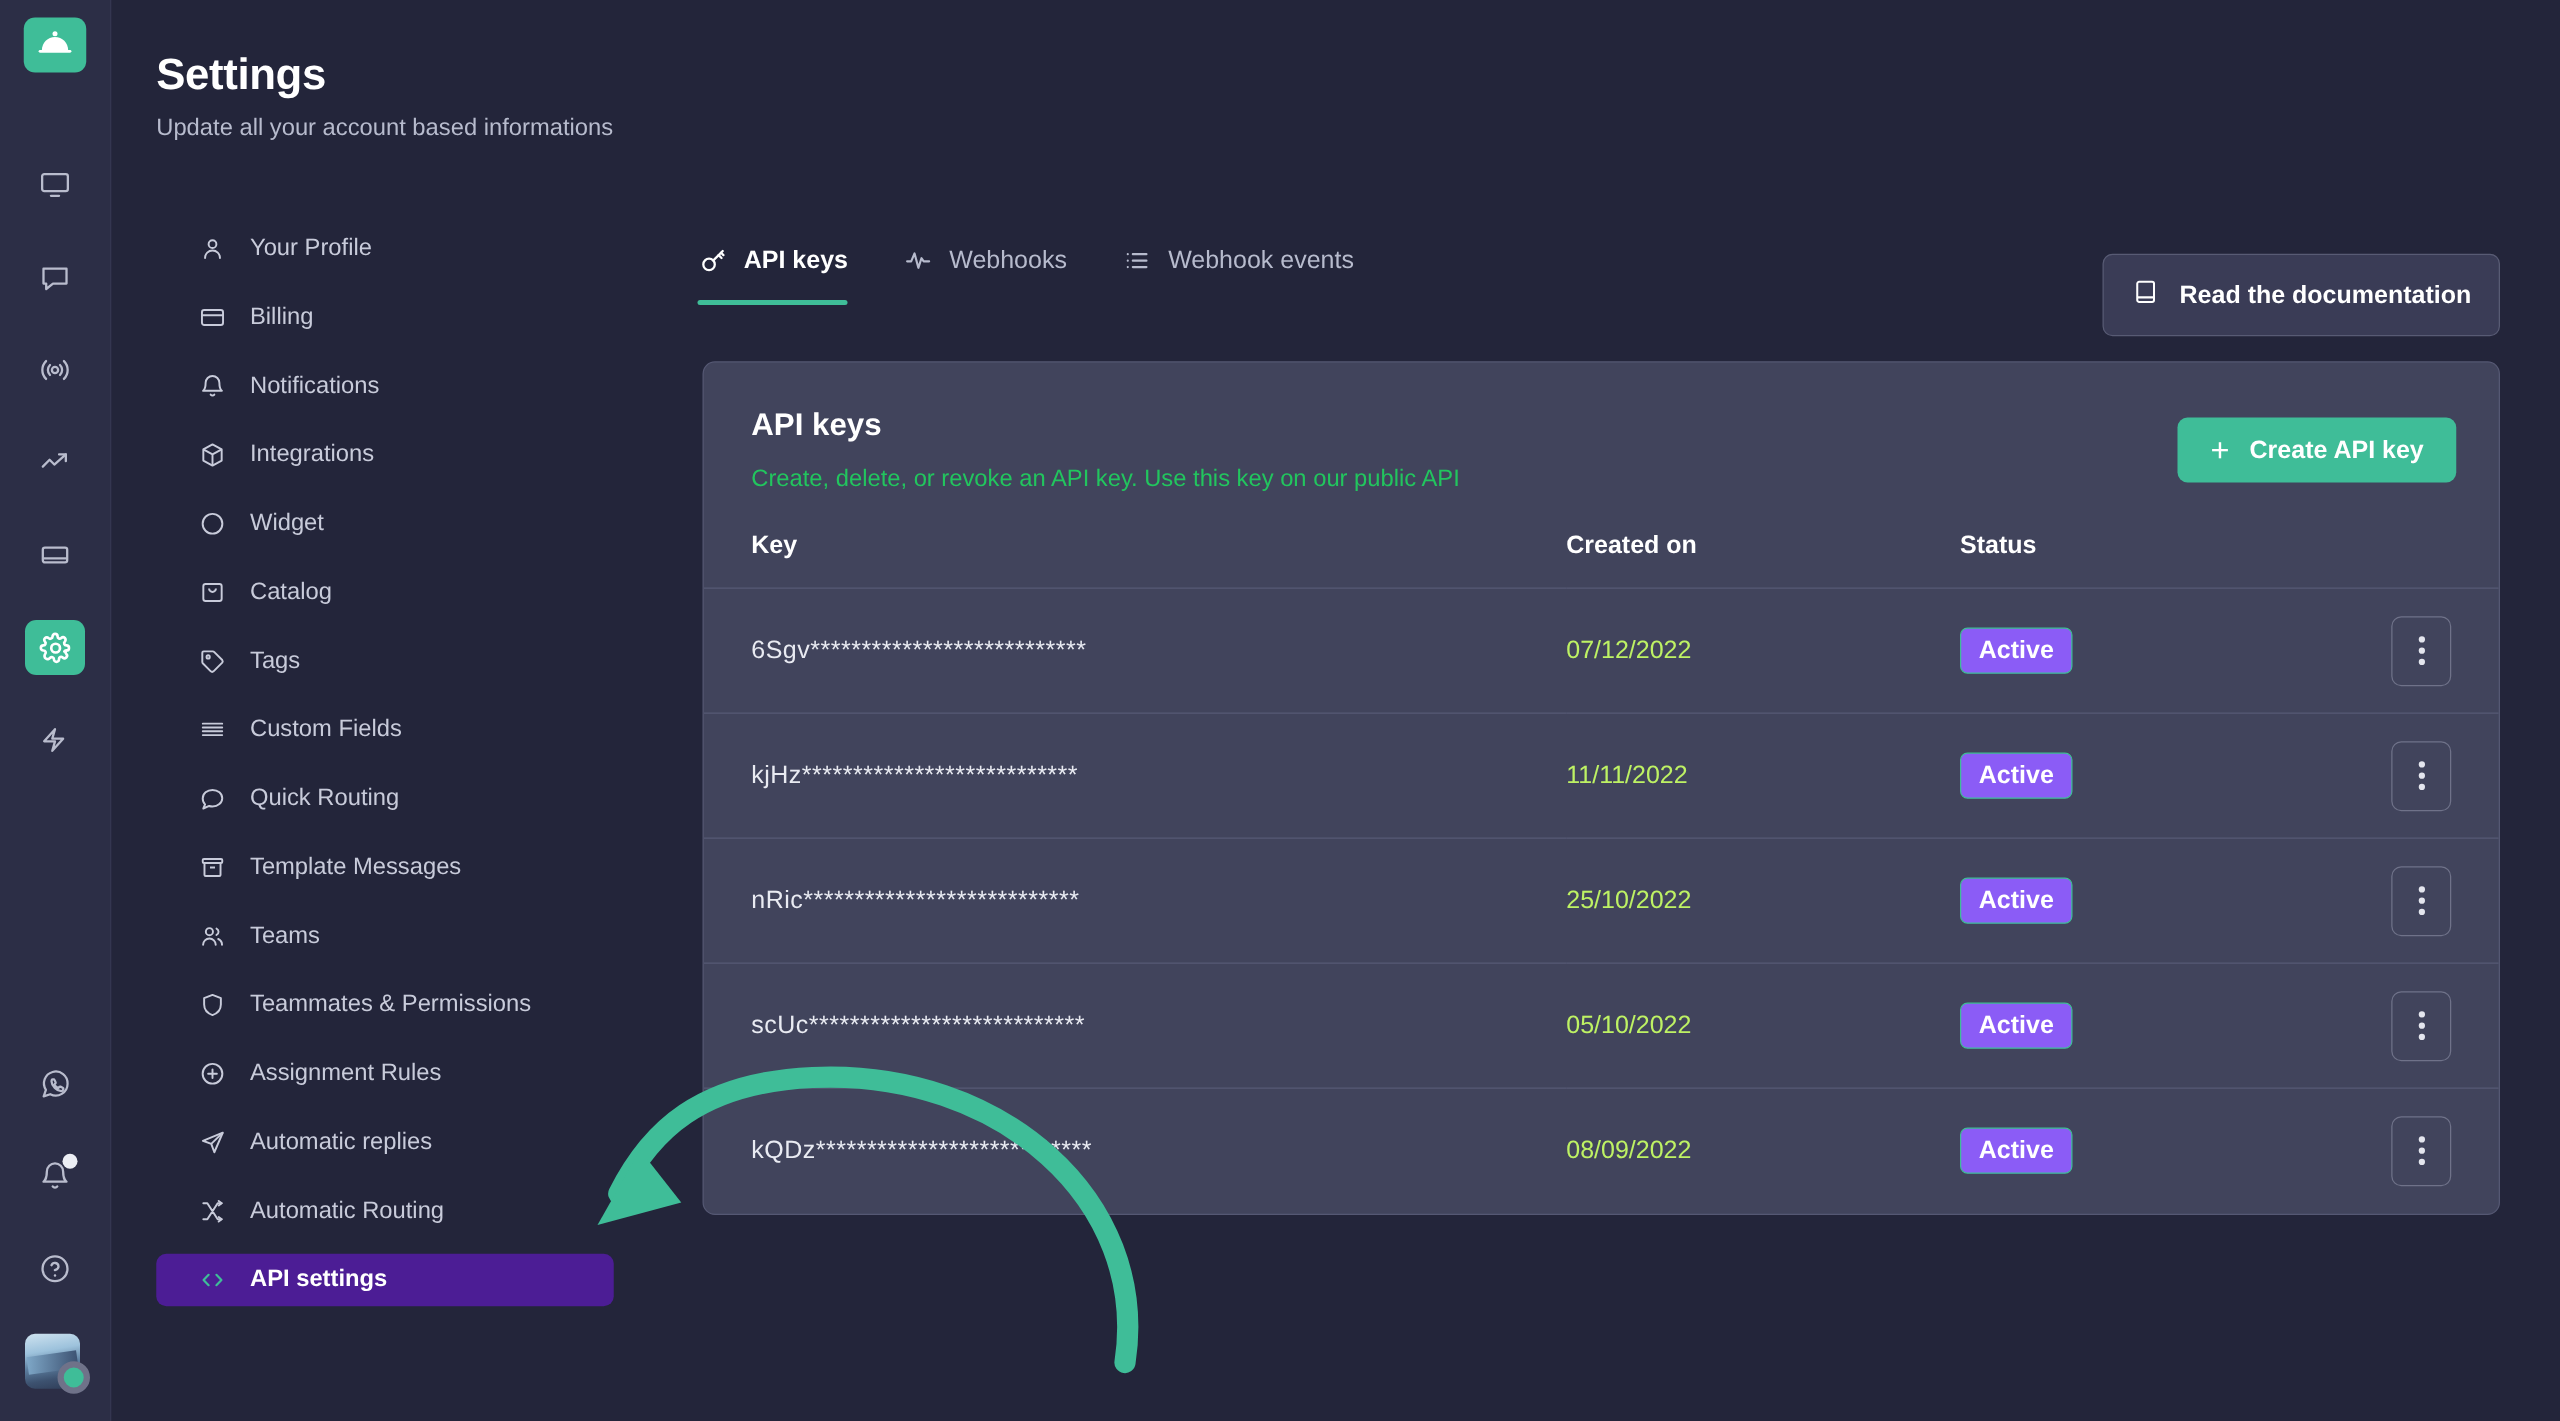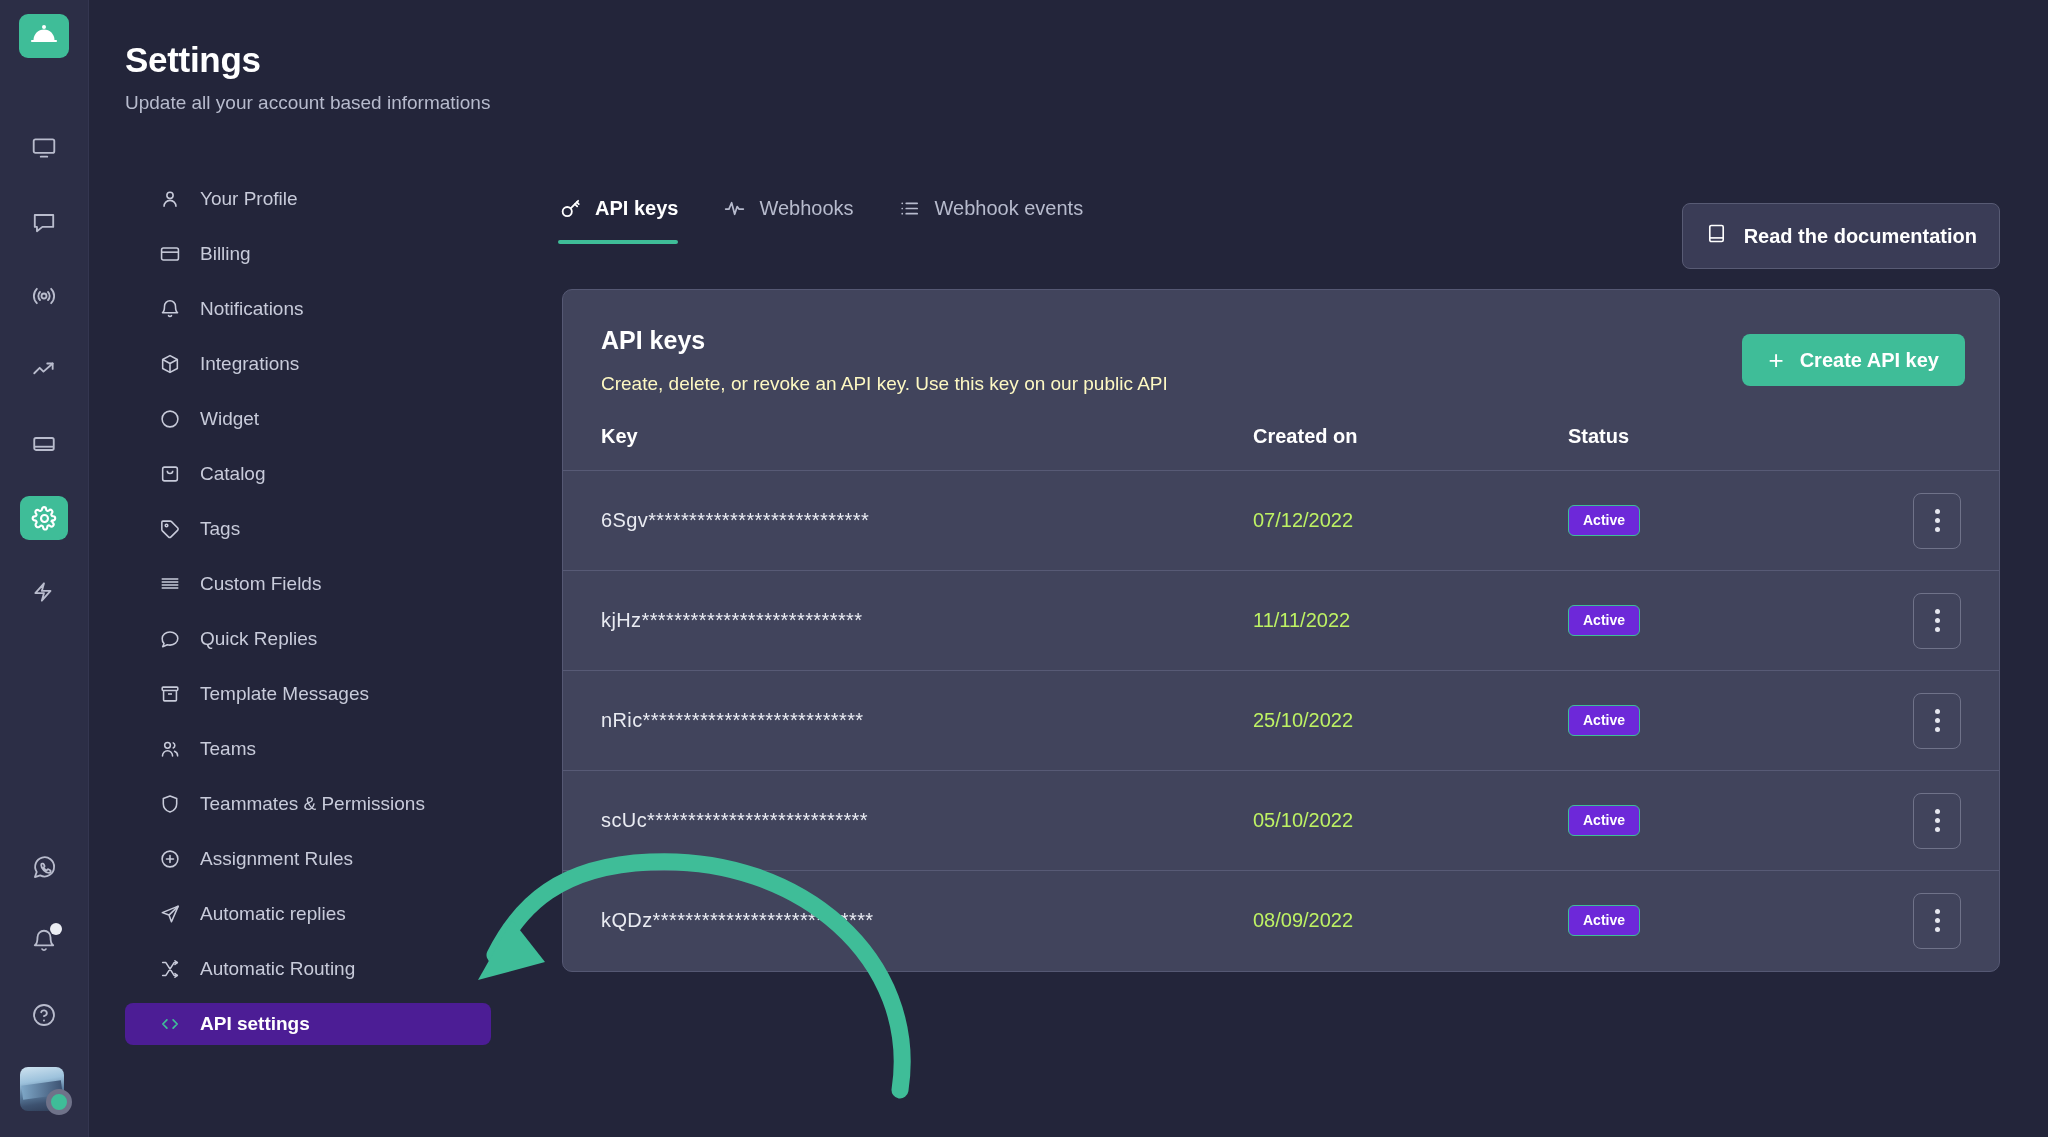--- a/index.html
+++ b/index.html
@@ -102,21 +102,21 @@
   
   #card {
     position: absolute; left: 562px; top: 289px; right: 48px;
     background: #41445c;
     border: 1px solid #555873;
     border-radius: 10px;
     overflow: hidden;
   }
   #card-head { padding: 36px 38px 0 38px; position: relative; }
   #card-title { font-size: 25px; font-weight: bold; color: #ffffff; }
-  #card-desc { font-size: 19px; color: #fef9c3; margin-top: 18px; }
+  #card-desc { font-size: 19px; color: #22c55e; margin-top: 18px; }
   #create-btn {
     position: absolute; right: 34px; top: 44px;
     height: 52px; padding: 0 26px;
     display: flex; align-items: center; gap: 16px;
     background: #3fbd98; border-radius: 8px; border: none;
     color: #ffffff; font-size: 20px; font-weight: bold;
   }
   #create-btn .plus { font-size: 26px; font-weight: normal; line-height: 1; }
 
   table#keys { width: 100%; border-collapse: collapse; margin-top: 30px; }
@@ -128,22 +128,22 @@
   table#keys tr.key-row { border-top: 1px solid #575a75; }
   table#keys tr.key-row td { height: 100px; }
   .col-key   { width: 690px; padding-left: 38px !important; }
   .col-date  { width: 315px; }
   .col-status{ width: 260px; }
   .col-menu  { text-align: right; padding-right: 38px !important; }
   .key-text { color: #e9ebf2; font-size: 20px; letter-spacing: .4px; white-space: nowrap; }
   .date-text { color: #bef264; font-size: 20px; }
   .badge {
     display: inline-block; padding: 7px 14px 8px 14px;
-    background: #6d28d9; border: 1px solid #3fbd98; border-radius: 6px;
-    color: #ffffff; font-size: 14px; font-weight: bold; line-height: 1;
+    background: #8b5cf6; border: 1px solid #3fbd98; border-radius: 6px;
+    color: #ffffff; font-size: 20px; font-weight: bold; line-height: 1;
   }
   .kebab {
     display: inline-flex; flex-direction: column; align-items: center; justify-content: center; gap: 4px;
     width: 48px; height: 56px; border: 1px solid #6f7289; border-radius: 8px;
     background: transparent;
   }
   .kebab i { width: 5px; height: 5px; border-radius: 50%; background: #e4e6ee; display:block; }
 
   
   #annotation { position: absolute; left: 0; top: 0; width: 2048px; height: 1137px; pointer-events: none; }
@@ -348,21 +348,21 @@
     </span>
     <span>Custom Fields</span>
   </div>
 
   <div class="nav-item">
     <span class="nav-icon">
       <svg width="22" height="22" viewBox="0 0 24 24" fill="none" stroke="currentColor" stroke-width="1.7" stroke-linejoin="round">
           <path d="M20.5 11.5c0 4-3.8 7.2-8.5 7.2-1 0-2-.15-2.9-.42L4 20.5l1.5-3.6A6.9 6.9 0 013.5 11.5c0-4 3.8-7.2 8.5-7.2s8.5 3.2 8.5 7.2z"></path>
         </svg>
     </span>
-    <span>Quick Replies</span>
+    <span>Quick Routing</span>
   </div>
 
   <div class="nav-item">
     <span class="nav-icon">
       <svg width="22" height="22" viewBox="0 0 24 24" fill="none" stroke="currentColor" stroke-width="1.7" stroke-linejoin="round">
           <rect x="3.5" y="4.5" width="17" height="3.6" rx="1"></rect>
           <path d="M5 8.1v10.4a1 1 0 001 1h12a1 1 0 001-1V8.1"></path>
           <path d="M9.8 12h4.4"></path>
         </svg>
     </span>

